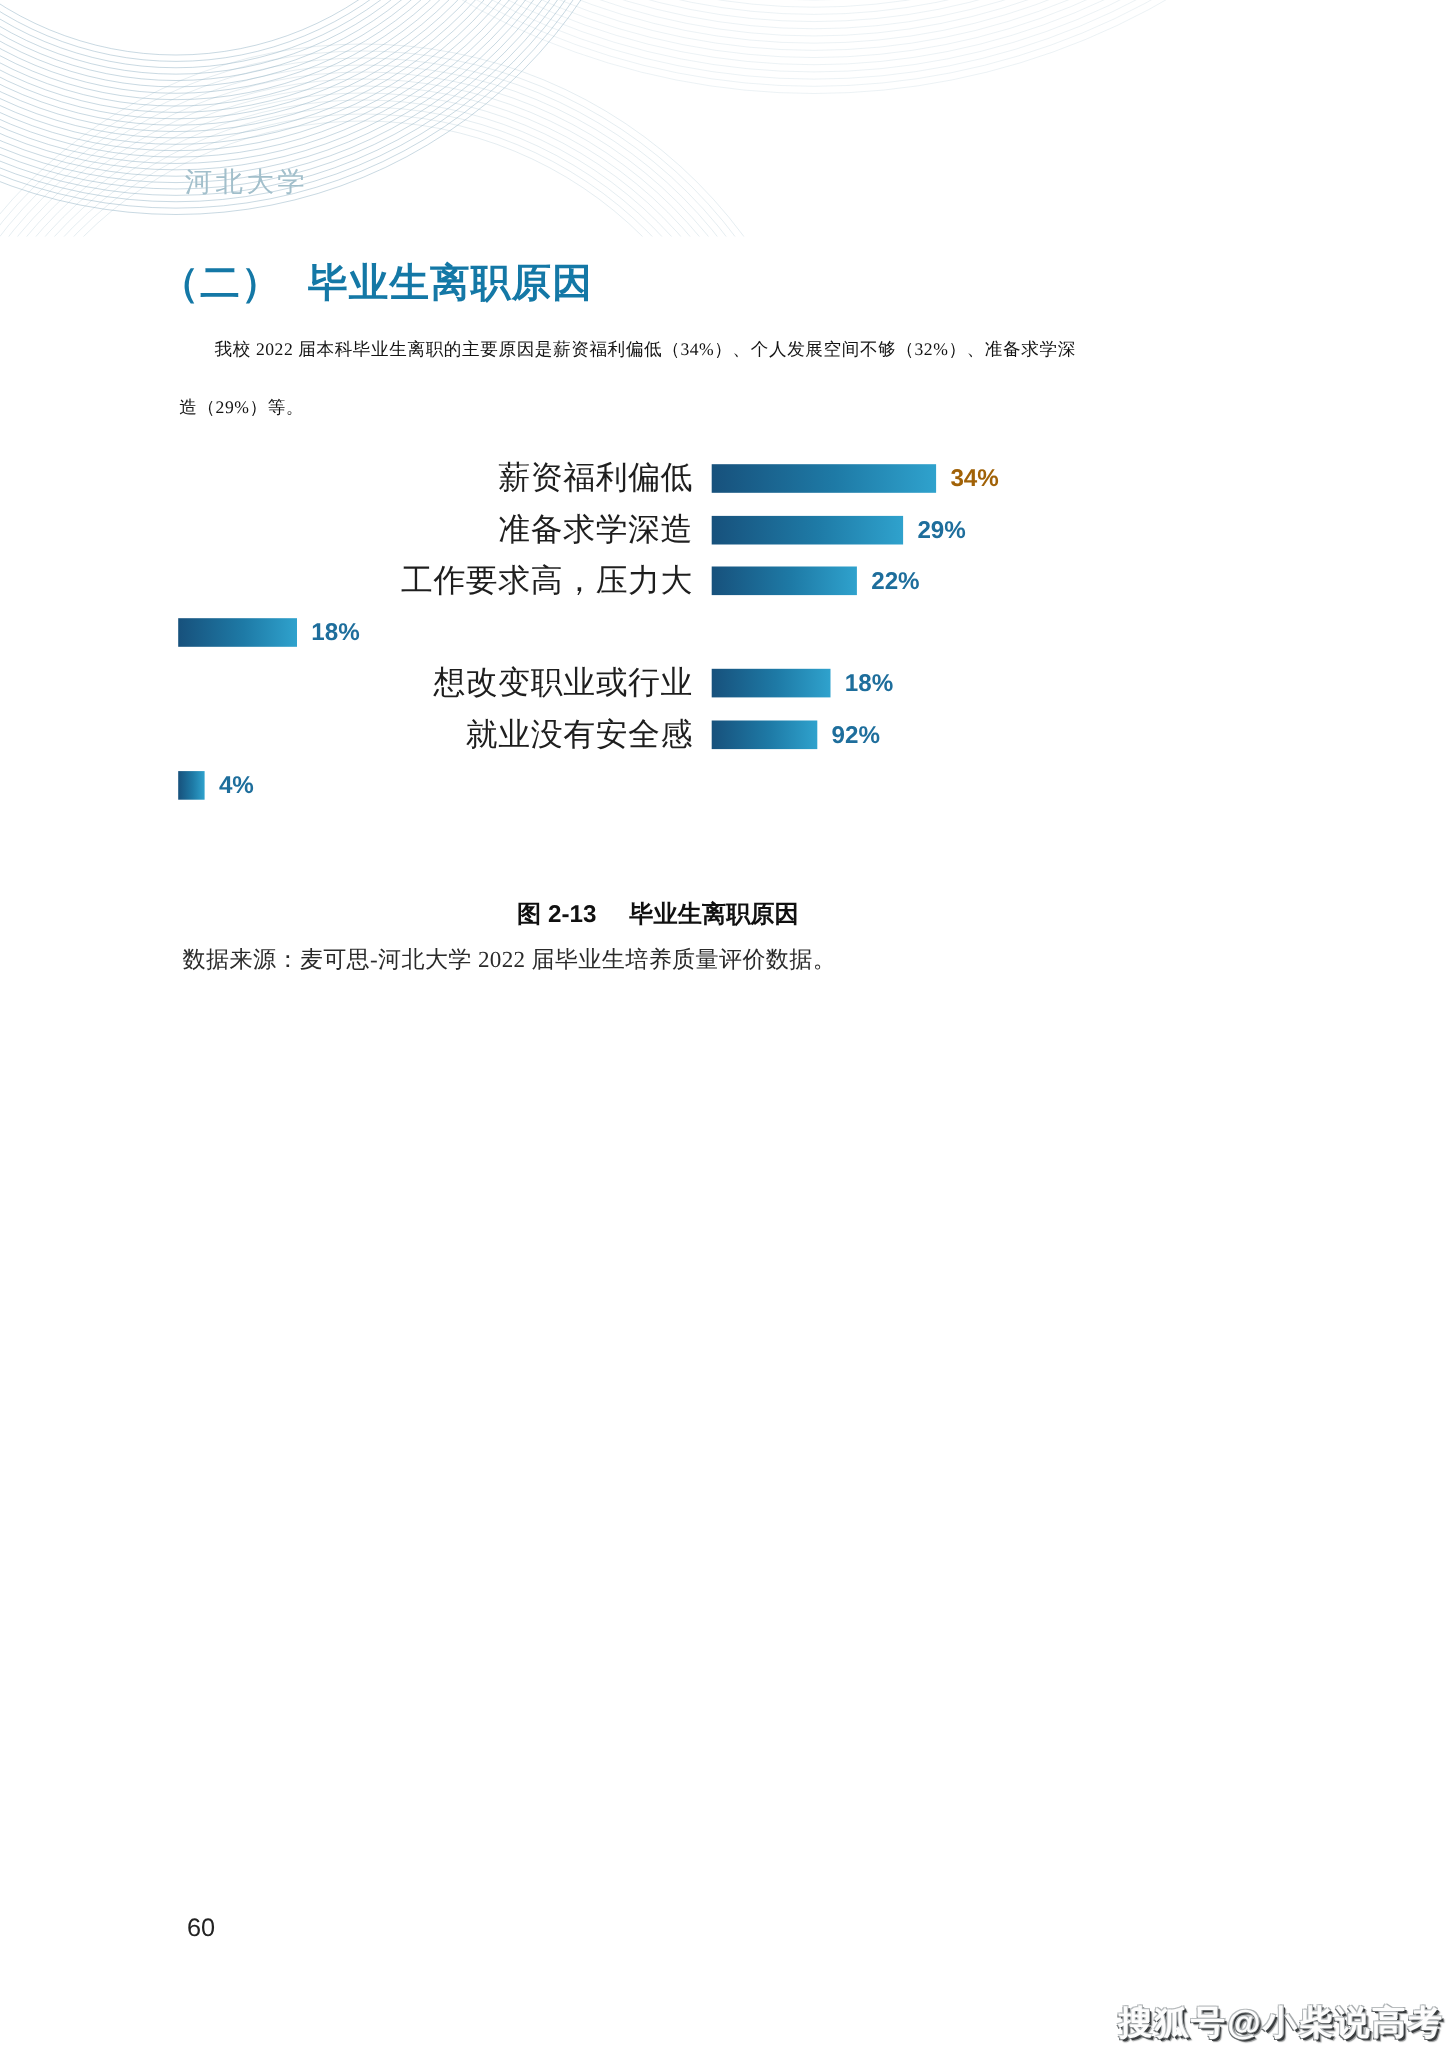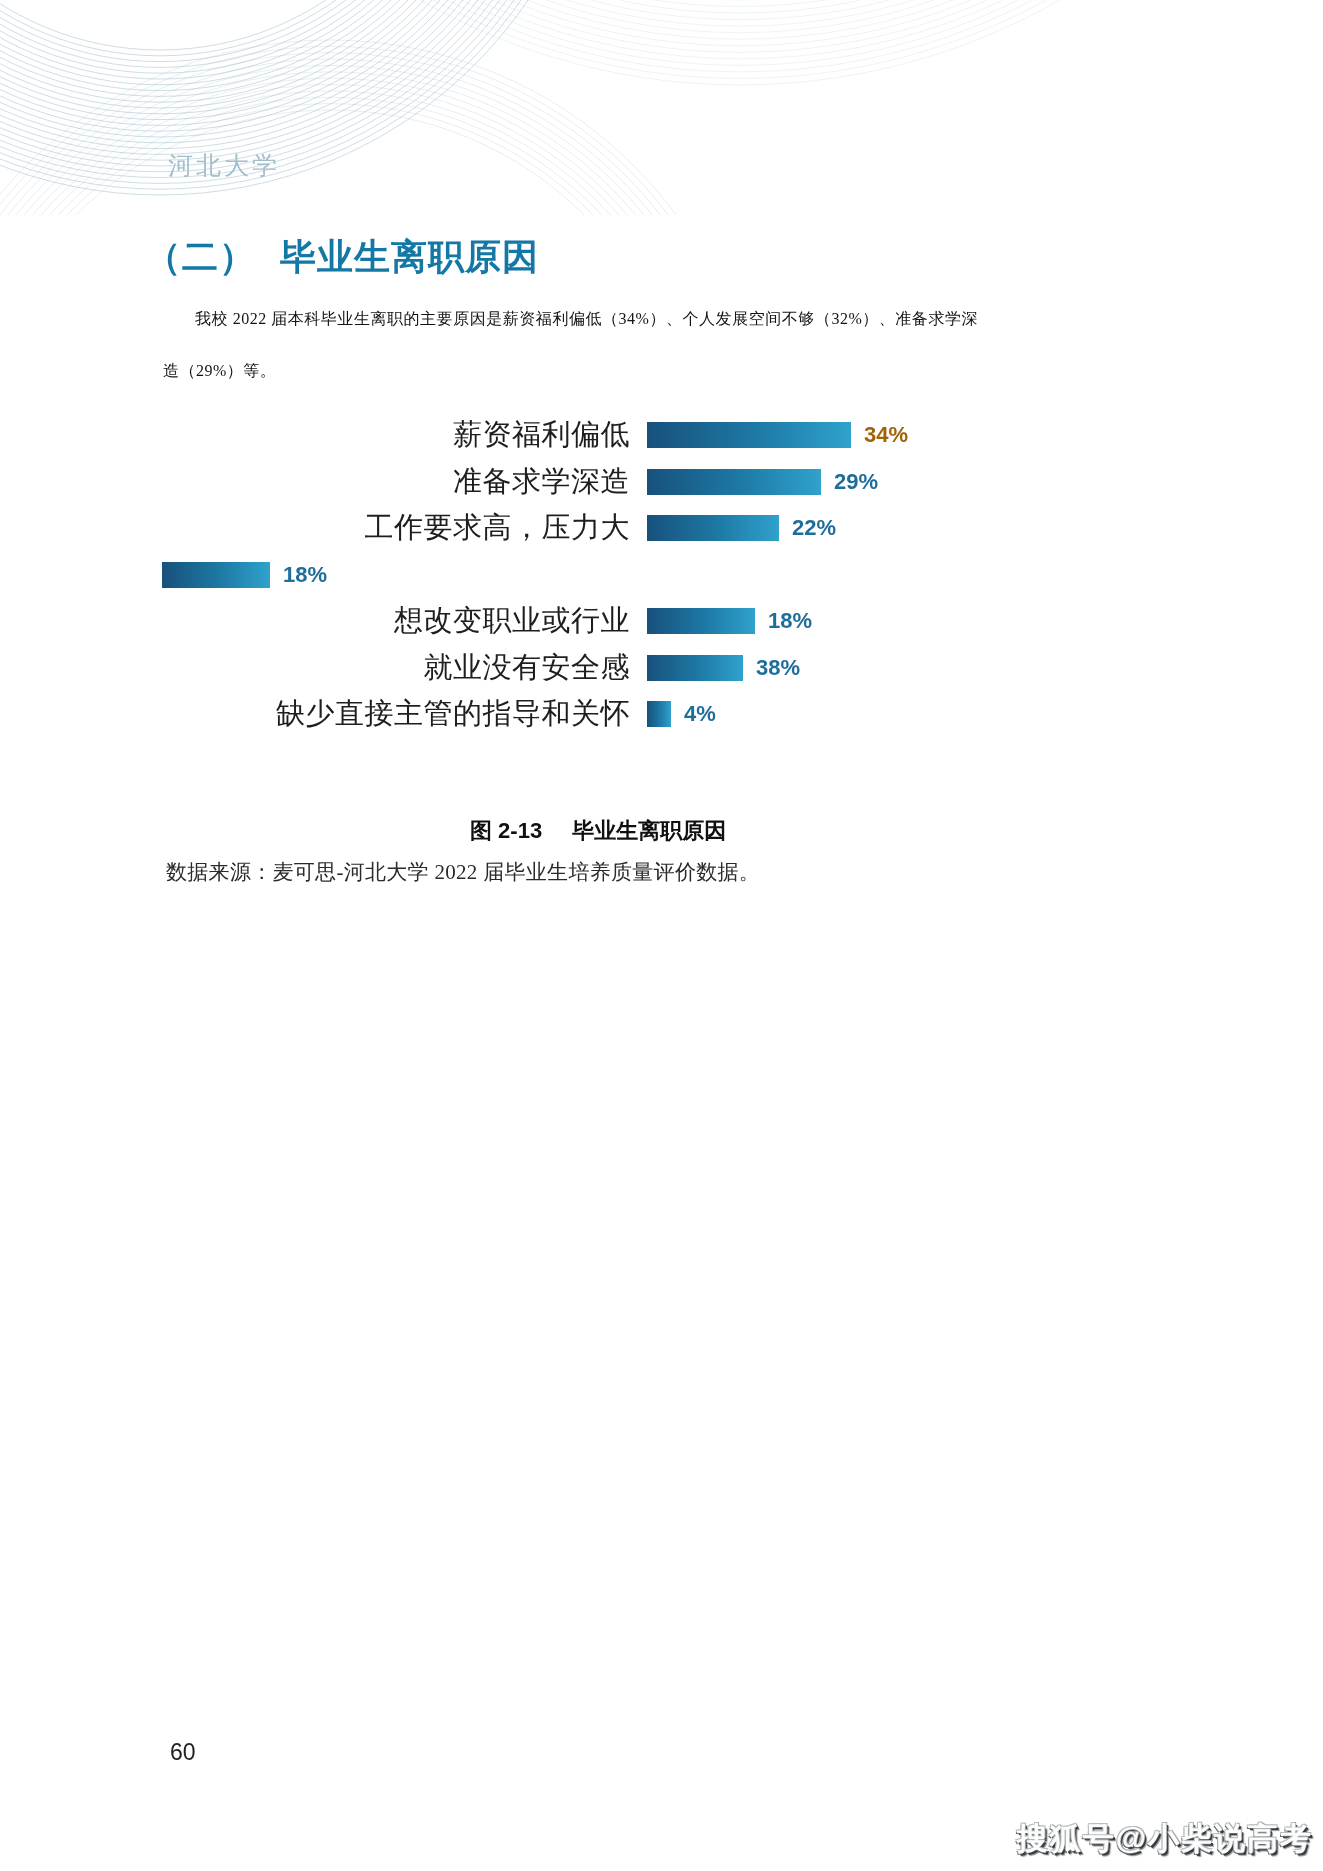--- a/index.html
+++ b/index.html
@@ -168,24 +168,23 @@
           <div class="row-value" style="color: rgb(30, 110, 156);">18%</div>
         </div>
         <div class="chart-row">
           <div class="row-label">想改变职业或行业</div>
           <div class="row-bar" style="width: 108px; background: linear-gradient(90deg, rgb(23, 81, 124) 0%, rgb(30, 122, 166) 55%, rgb(47, 162, 205) 100%);"></div>
           <div class="row-value" style="color: rgb(30, 110, 156);">18%</div>
         </div>
         <div class="chart-row">
           <div class="row-label">就业没有安全感</div>
           <div class="row-bar" style="width: 96px; background: linear-gradient(90deg, rgb(23, 81, 124) 0%, rgb(30, 122, 166) 55%, rgb(47, 162, 205) 100%);"></div>
-          <div class="row-value" style="color: rgb(30, 110, 156);">38%</div>
+          <div class="row-value" style="color: rgb(30, 110, 156);">92%</div>
         </div>
         <div class="chart-row">
-          <div class="row-label">缺少直接主管的指导和关怀</div>
           <div class="row-bar" style="width: 24px; background: linear-gradient(90deg, rgb(23, 81, 124) 0%, rgb(30, 122, 166) 55%, rgb(47, 162, 205) 100%);"></div>
           <div class="row-value" style="color: rgb(30, 110, 156);">4%</div>
         </div>
       </div>
   </div>
 
   <div class="figure-caption">
     <span class="fig-label">图  2-13</span><span>毕业生离职原因</span>
   </div>
 

